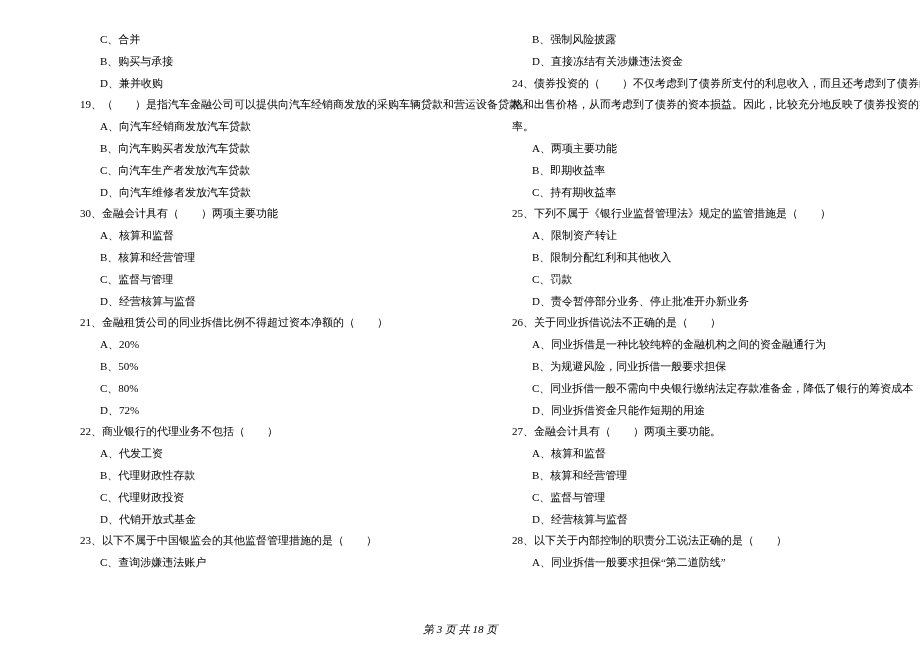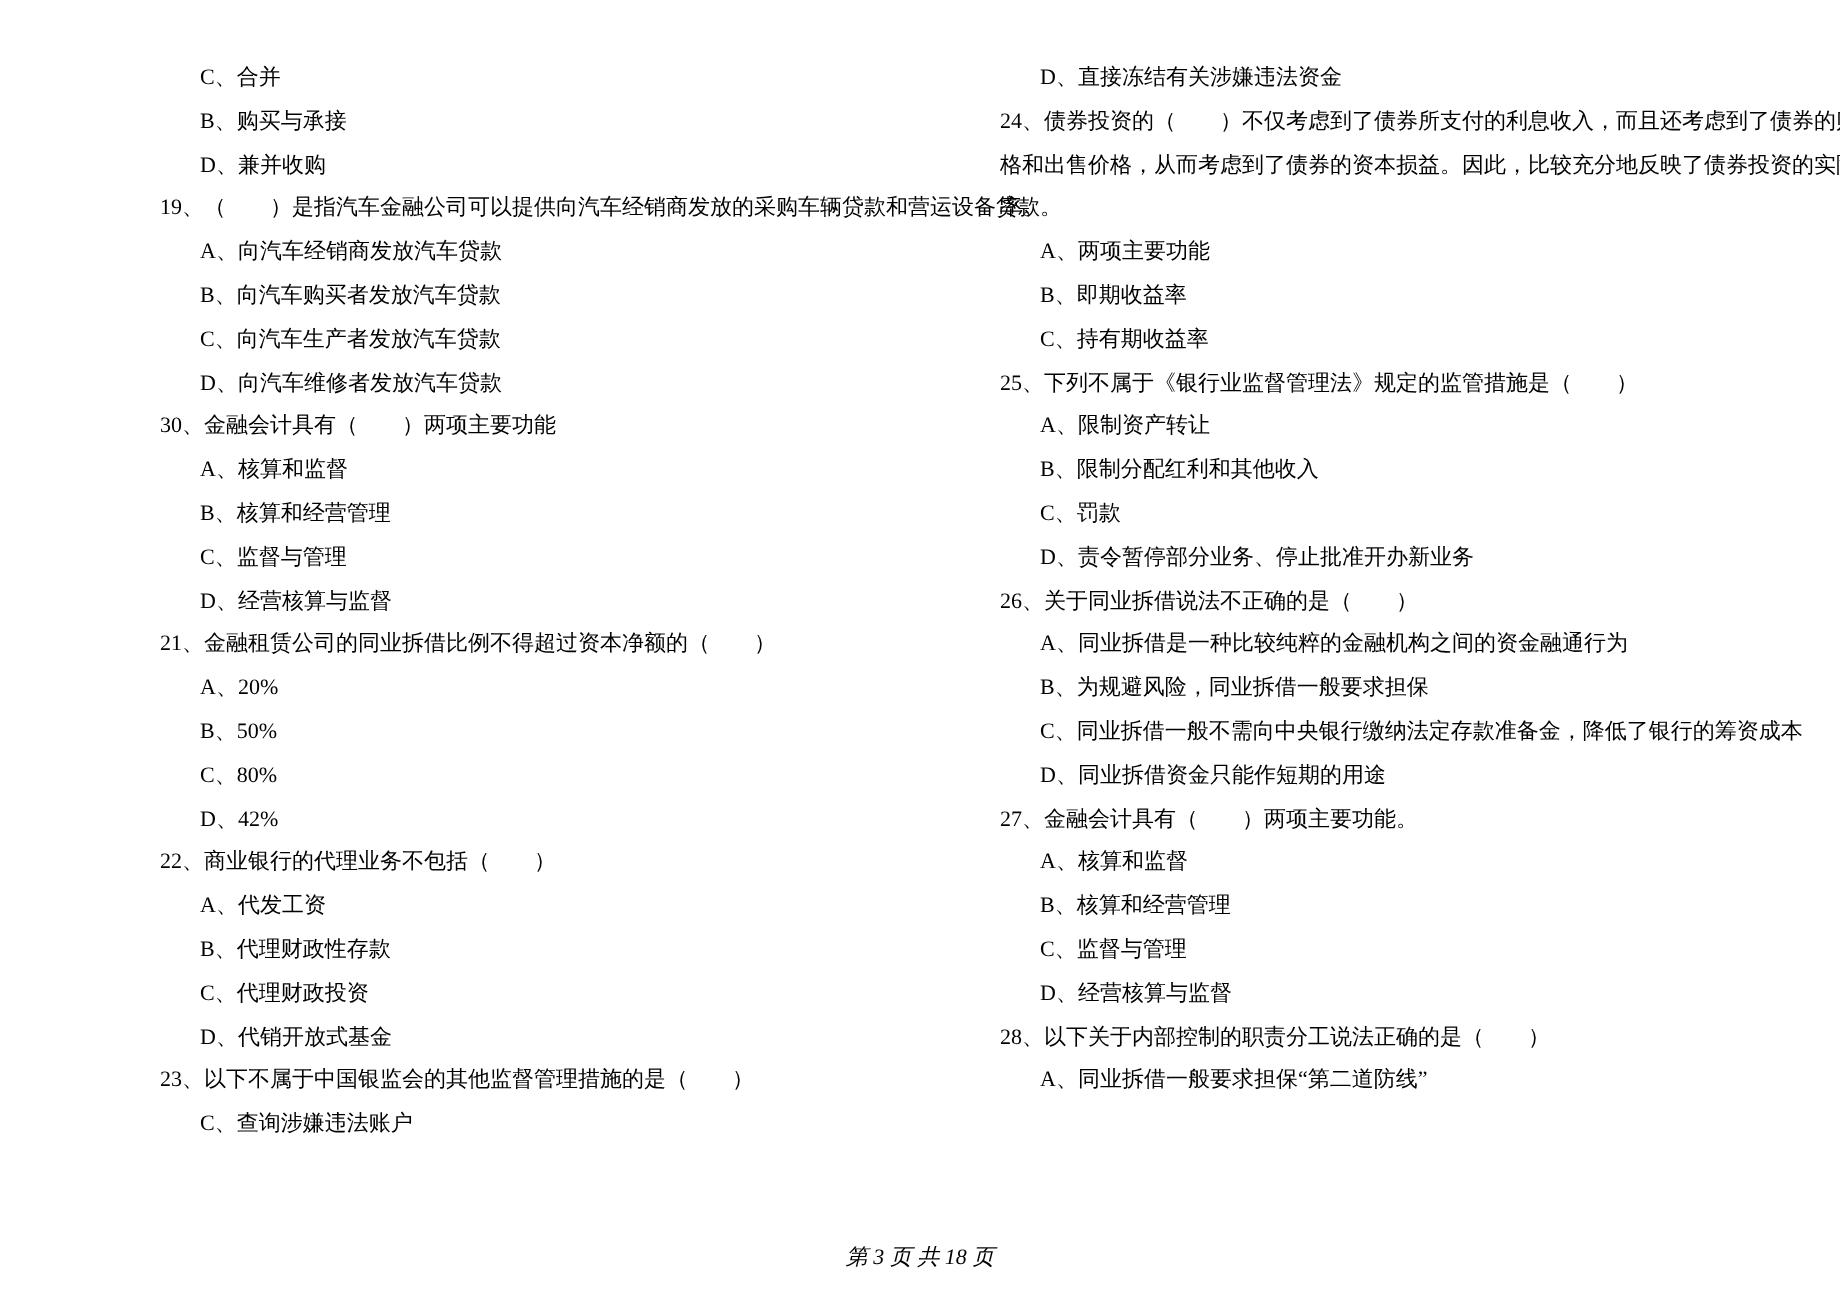--- a/index.html
+++ b/index.html
@@ -15,20 +15,21 @@
       font-size: 11px;
       line-height: 1.8;
       color: #000;
       padding: 30px 0 20px 0;
       position: relative;
     }
     .page-container {
       display: flex;
       width: 100%;
       height: calc(100% - 20px);
+      gap: 12px;
     }
     .column {
       width: 50%;
       padding: 0 40px 0 80px;
     }
     .column-right {
       padding: 0 40px 0 40px;
     }
     .line {
       white-space: nowrap;
@@ -65,30 +66,31 @@
       <div class="line option">D、向汽车维修者发放汽车贷款</div>
       <div class="line question">30、金融会计具有（　　）两项主要功能</div>
       <div class="line option">A、核算和监督</div>
       <div class="line option">B、核算和经营管理</div>
       <div class="line option">C、监督与管理</div>
       <div class="line option">D、经营核算与监督</div>
       <div class="line question">21、金融租赁公司的同业拆借比例不得超过资本净额的（　　）</div>
       <div class="line option">A、20%</div>
       <div class="line option">B、50%</div>
       <div class="line option">C、80%</div>
-      <div class="line option">D、42%</div>
+      <div class="line option">D、72%</div>
       <div class="line question">22、商业银行的代理业务不包括（　　）</div>
       <div class="line option">A、代发工资</div>
       <div class="line option">B、代理财政性存款</div>
       <div class="line option">C、代理财政投资</div>
       <div class="line option">D、代销开放式基金</div>
       <div class="line question">23、以下不属于中国银监会的其他监督管理措施的是（　　）</div>
       <div class="line option">C、查询涉嫌违法账户</div>
     </div>
   <div class="column column-right" id="right-col">
+      <div class="line option">B、强制风险披露</div>
       <div class="line option">D、直接冻结有关涉嫌违法资金</div>
       <div class="line question">24、债券投资的（　　）不仅考虑到了债券所支付的利息收入，而且还考虑到了债券的购买价</div>
       <div class="line question">格和出售价格，从而考虑到了债券的资本损益。因此，比较充分地反映了债券投资的实际收益</div>
       <div class="line question">率。</div>
       <div class="line option">A、两项主要功能</div>
       <div class="line option">B、即期收益率</div>
       <div class="line option">C、持有期收益率</div>
       <div class="line question">25、下列不属于《银行业监督管理法》规定的监管措施是（　　）</div>
       <div class="line option">A、限制资产转让</div>
       <div class="line option">B、限制分配红利和其他收入</div>

